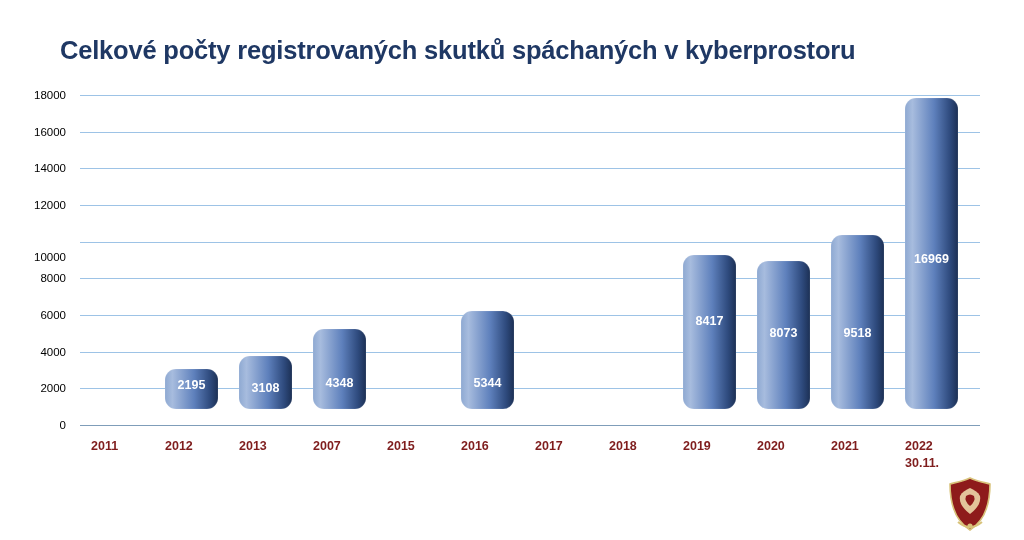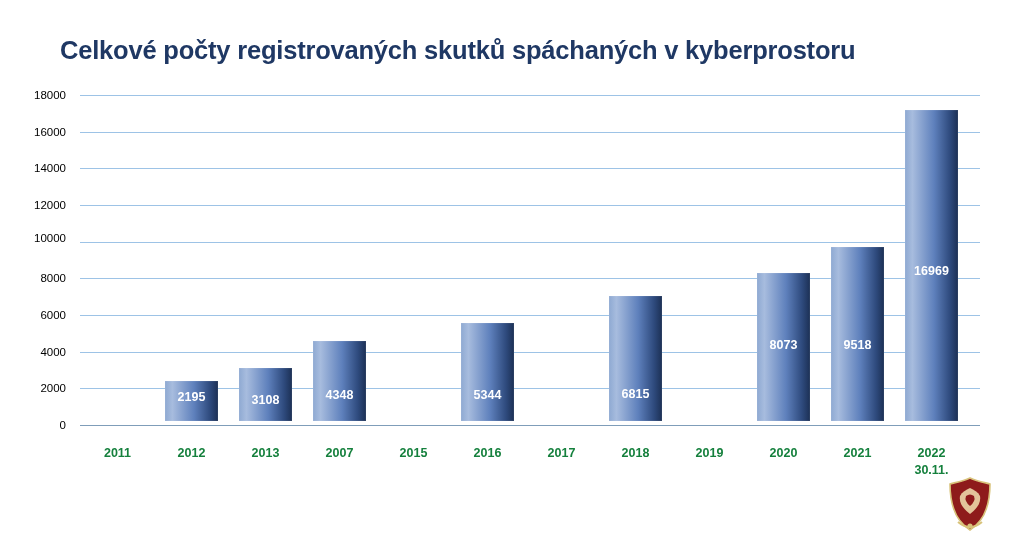--- a/index.html
+++ b/index.html
@@ -75,30 +75,31 @@
     width: 900px;
     height: 330px;
   }
   .bar-slot {
     position: absolute;
     bottom: 0;
     height: 330px;
   }
   .bar {
     position: absolute;
-    bottom: 4px;
+    bottom: 16px;
     left: 0;
     width: 100%;
     background: linear-gradient(to right,
         #8EA9D2 0%,
         #A7BCDE 14%,
         #5E80BC 55%,
         #2E4A7D 85%,
         #1C3055 100%);
     box-shadow: inset 0 0 0 0.5px rgba(255,255,255,0.12);
+    border-radius: 11px;
   }
   .bar-value {
     position: absolute;
     left: 0;
     width: 100%;
     text-align: center;
     font-size: 12.5px;
     font-weight: bold;
     color: #ffffff;
     line-height: 1;
@@ -107,25 +108,24 @@
   
   #xtick-layer {
     position: absolute;
     left: 80px;
     top: 430px;
     width: 900px;
     height: 50px;
   }
   #xtick-layer .xlbl {
     position: absolute;
-    top: 15px;
-    text-align: center;
+    top: 8px;
     font-size: 12.5px;
     font-weight: bold;
-    color: #15803d;
+    color: #7f1d1d;
     line-height: 1.35;
   }
   #xtick-layer .xlbl .sub {
     display: block;
     font-weight: bold;
     font-size: 12.5px;
   }
 
   
   #emblem {
@@ -140,21 +140,21 @@
 <body>
 
 <div id="chart-title">Celkové počty registrovaných skutků spáchaných v kyberprostoru</div>
 
 <div id="ytick-layer">
   <div class="lbl" style="top:330px">0</div>
   <div class="lbl" style="top:293.3px">2000</div>
   <div class="lbl" style="top:256.7px">4000</div>
   <div class="lbl" style="top:220px">6000</div>
   <div class="lbl" style="top:183.3px">8000</div>
-  <div class="lbl" style="top:143px">10000</div>
+  <div class="lbl" style="top:162px">10000</div>
   <div class="lbl" style="top:110px">12000</div>
   <div class="lbl" style="top:73.3px">14000</div>
   <div class="lbl" style="top:36.7px">16000</div>
   <div class="lbl" style="top:0px">18000</div>
 </div>
 
 <div id="plot-area">
   <div class="gridline" style="top:0px"></div>
   <div class="gridline" style="top:36.7px"></div>
   <div class="gridline" style="top:73.3px"></div>
@@ -189,26 +189,26 @@
   </div>
 
 
   <div class="bar-slot" style="left:381px;width:53px">
     <div class="bar" style="height:98.0px">
       <div class="bar-value" style="top:66px">5344</div>
     </div>
   </div>
 
 
-  <div class="bar-slot" style="left:529px;width:53px">
-    <div class="bar" style="height:125.0px">
-      <div class="bar-value" style="top:92px">6815</div>
-    </div>
-  </div>
-
+
+  <div class="bar-slot" style="left:603px;width:53px">
+    <div class="bar" style="height:154.3px">
+      <div class="bar-value" style="top:60px">8417</div>
+    </div>
+  </div>
 
   <div class="bar-slot" style="left:677px;width:53px">
     <div class="bar" style="height:148.0px">
       <div class="bar-value" style="top:66px">8073</div>
     </div>
   </div>
 
   <div class="bar-slot" style="left:751px;width:53px">
     <div class="bar" style="height:174.5px">
       <div class="bar-value" style="top:92px">9518</div>

